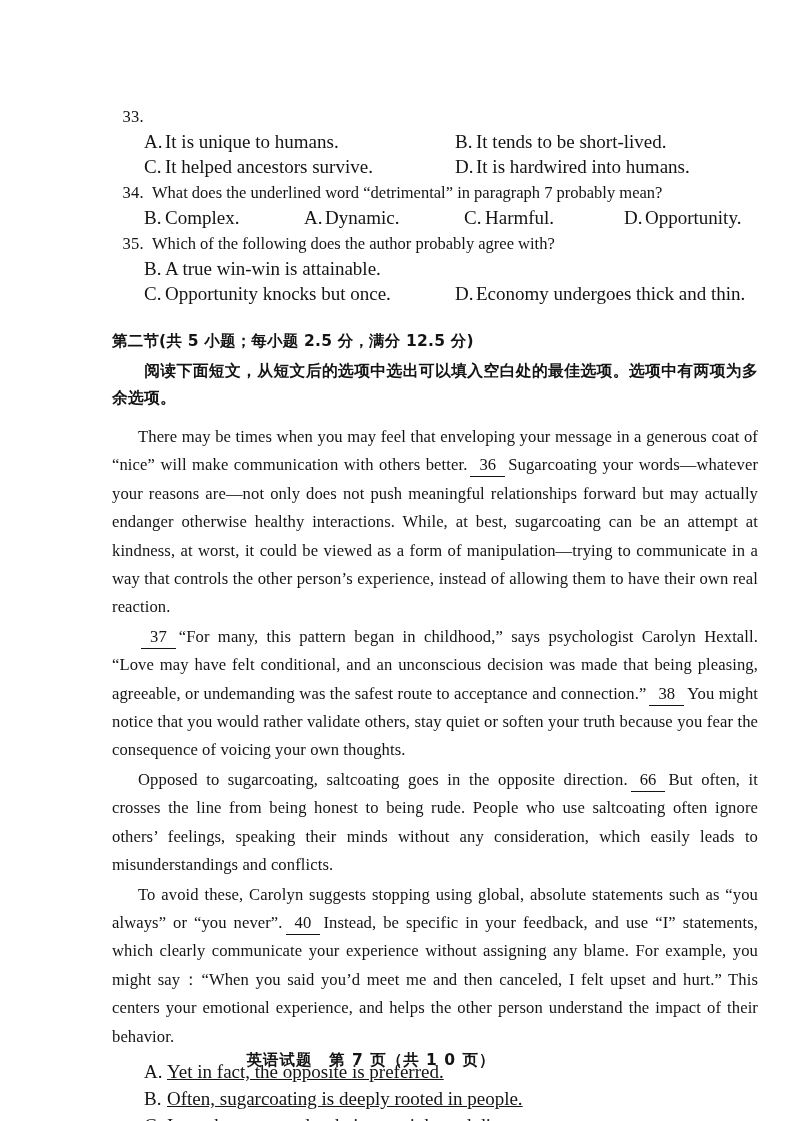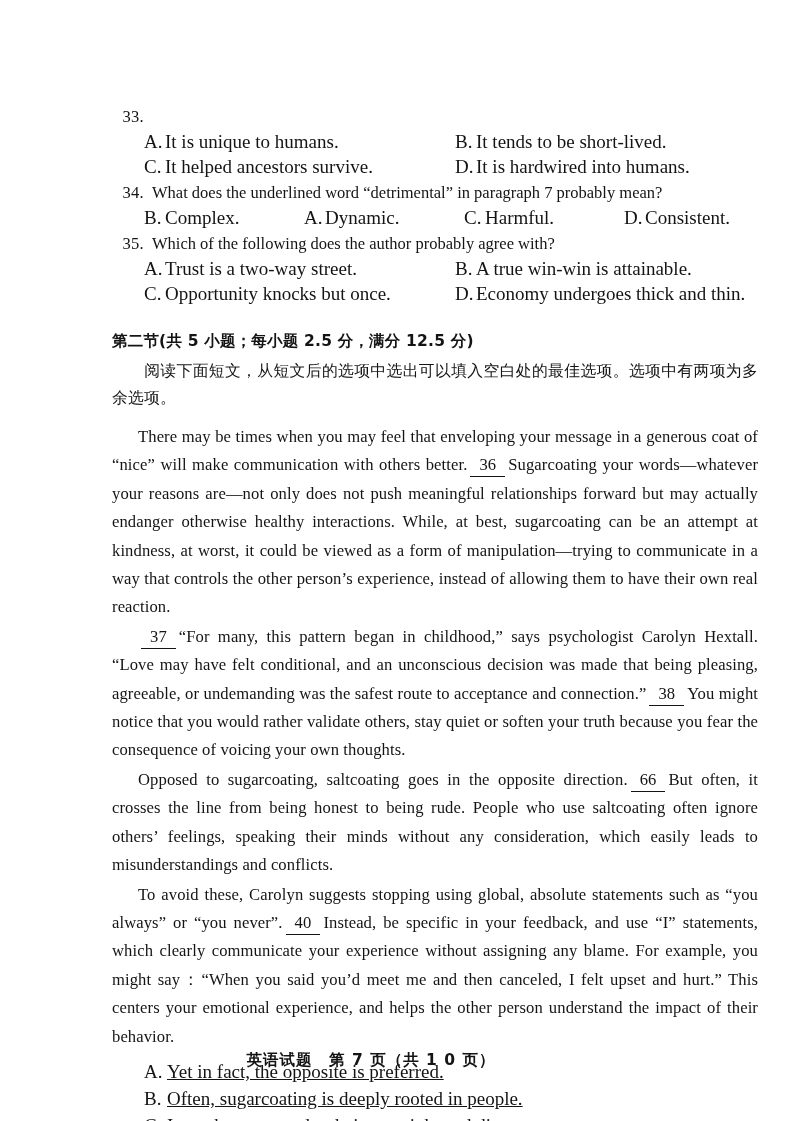--- a/index.html
+++ b/index.html
@@ -65,21 +65,21 @@
     font-family: "DejaVu Sans", "Liberation Sans", sans-serif;
     font-size: 15.5px;
     line-height: 26px;
     font-weight: 700;
     letter-spacing: 0.2px;
   }
   .cn-head {
     margin-top: 22px;
   }
   .cn-body {
-    font-weight: 400;
+    font-weight: 700;
     font-size: 15.8px;
     line-height: 27px;
     text-align: justify;
     text-justify: inter-ideograph;
     margin-top: 3px;
   }
   .cn-body .indent { display: inline-block; width: 32px; }
   
   .passage {
     margin-top: 12px;
@@ -167,34 +167,31 @@
         <div class="opt4">
           <span class="optlabel">B.</span><span>Complex.</span>
         </div>
         <div class="opt4">
           <span class="optlabel">A.</span><span>Dynamic.</span>
         </div>
         <div class="opt4">
           <span class="optlabel">C.</span><span>Harmful.</span>
         </div>
         <div class="opt4">
-          <span class="optlabel">D.</span><span>Consistent.</span>
+          <span class="optlabel">D.</span><span>Opportunity.</span>
         </div>
       </div>
     </div>
 
     <div class="qblock">
       <div class="qline">
         <span class="qnum">35.</span>
         <span class="qstem">Which of the following does the author probably agree with?</span>
       </div>
       <div class="optrow">
-        <div class="opt2 first">
-          <span class="optlabel">A.</span><span>Trust is a two-way street.</span>
-        </div>
         <div class="opt2">
           <span class="optlabel">B.</span><span>A true win-win is attainable.</span>
         </div>
       </div>
       <div class="optrow">
         <div class="opt2 first">
           <span class="optlabel">C.</span><span>Opportunity knocks but once.</span>
         </div>
         <div class="opt2">
           <span class="optlabel">D.</span><span>Economy undergoes thick and thin.</span>

